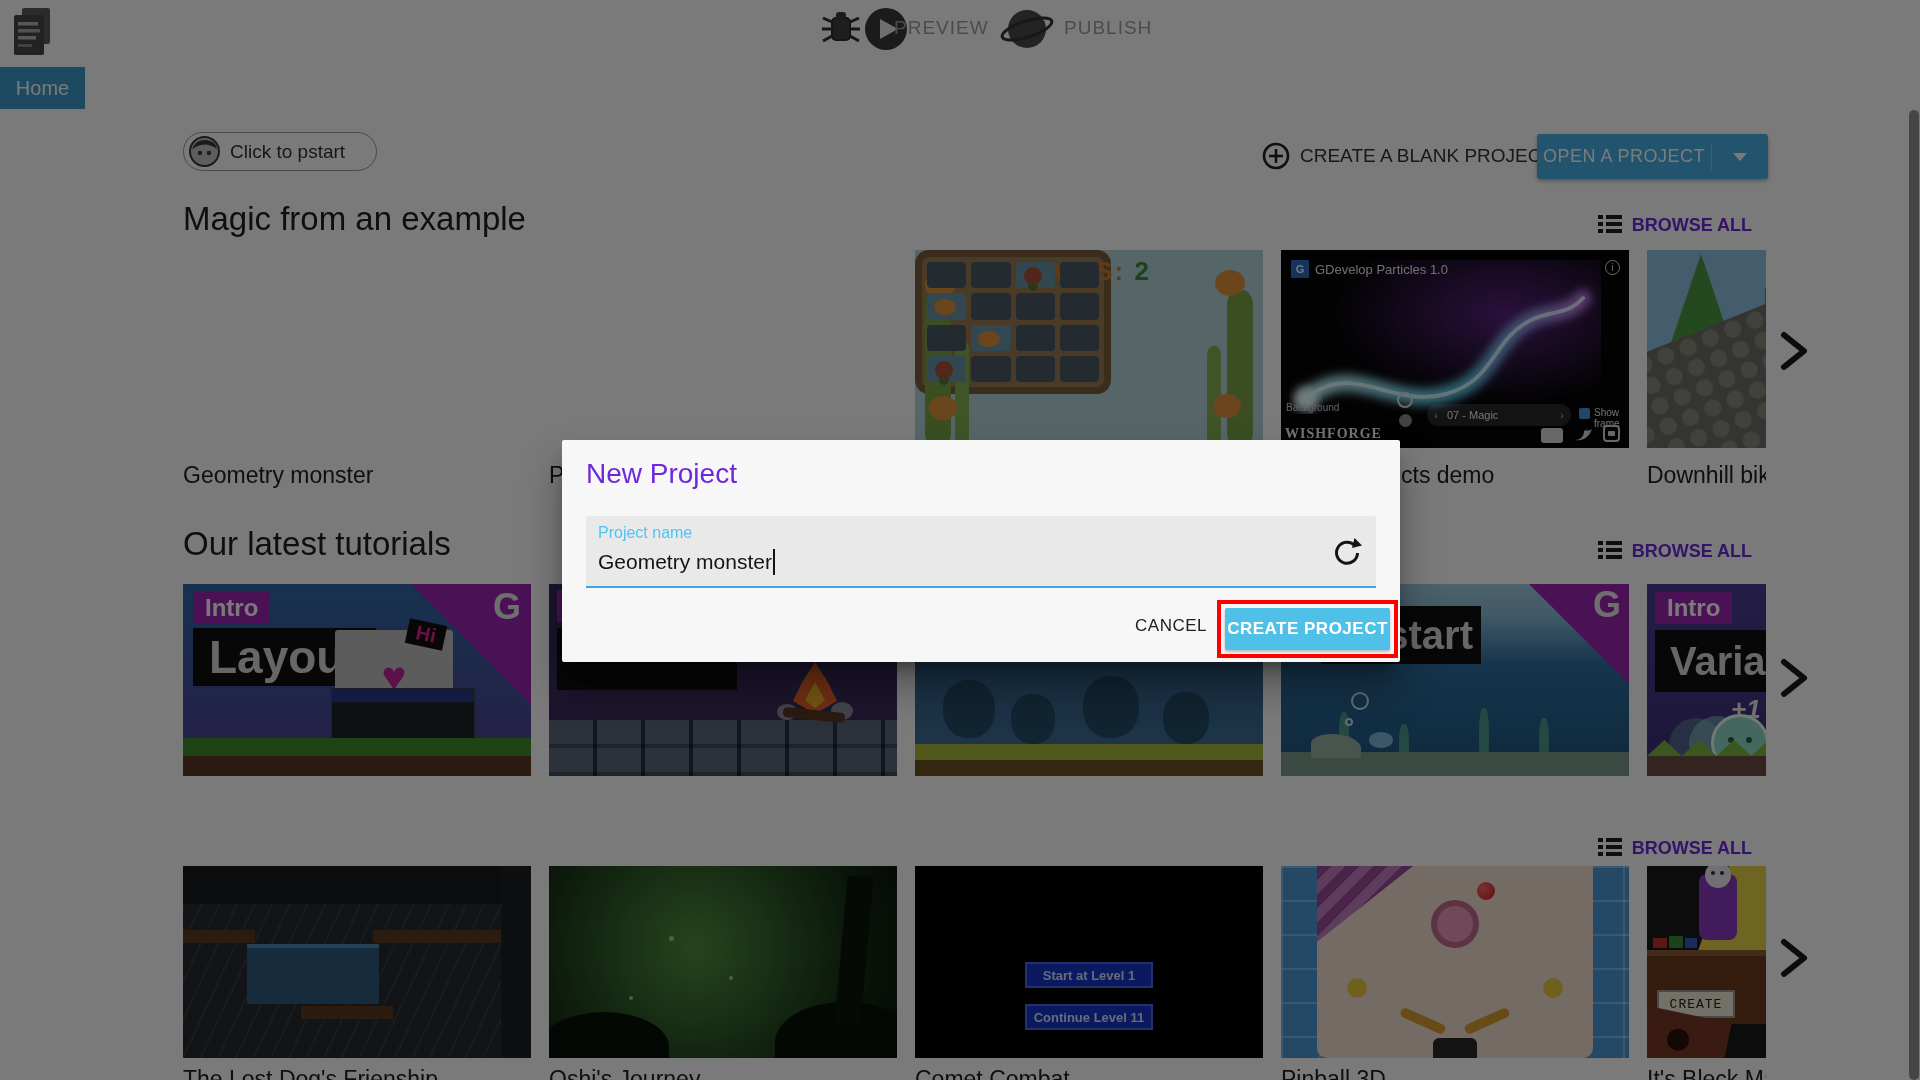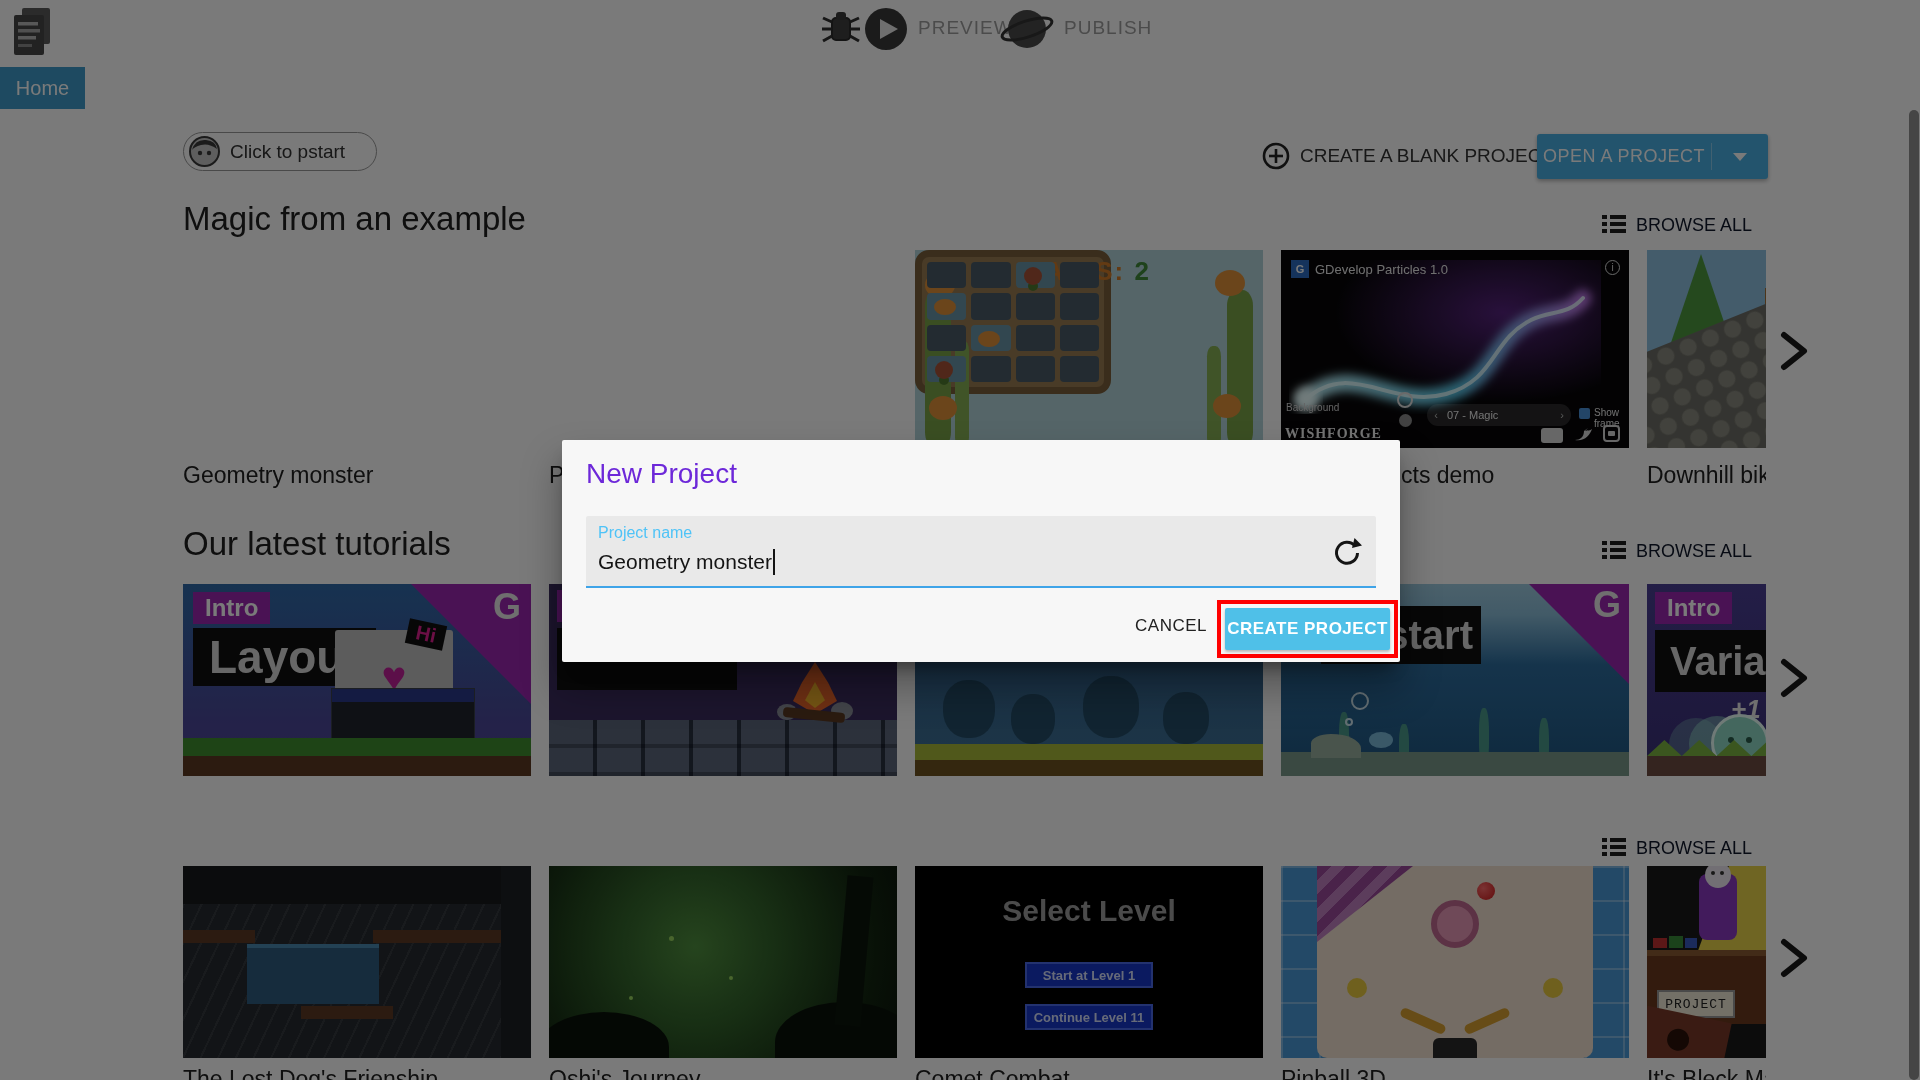--- a/index.html
+++ b/index.html
@@ -18,21 +18,21 @@
     font-size:19px;color:#333}
   .open-btn{left:1537px;top:134px;width:231px;height:45px;background:#4ab0e4;color:#fff;
     border-radius:3px;display:flex;align-items:center;box-shadow:0 2px 4px rgba(0,0,0,.3)}
   .open-btn .lbl{flex:1;text-align:center;font-size:18px;letter-spacing:.5px}
   .open-btn .div{width:1px;height:60%;background:rgba(255,255,255,.35)}
   .open-btn .car{width:56px;display:flex;justify-content:center}
   .caret{width:0;height:0;border-left:7px solid transparent;border-right:7px solid transparent;
     border-top:8px solid #fff}
   .h2{font-size:33px;color:#212121}
   .browse{right:168px;height:26px;display:flex;align-items:center;gap:10px;font-size:18px;
-    font-weight:400;color:#0f172a}
+    font-weight:700;color:#6d28d9}
   .listicon{display:inline-block;width:24px;height:20px}
   .listicon i{display:block;height:4px;margin-bottom:3px;background:
     linear-gradient(90deg,#1f1f1f 0 5px,transparent 5px 8px,#1f1f1f 8px 24px)}
   .carousel{position:absolute;left:183px;width:1583px;overflow:hidden}
   .card{position:absolute;top:0;width:348px;overflow:hidden;background:#888}
   .caption{position:absolute;font-size:23px;color:#212121;white-space:nowrap}
   .chev{position:absolute;left:1776px;width:34px;height:40px}
   .sbar{position:absolute;right:1px;top:110px;width:10px;height:970px;background:#909090;border-radius:5px}
   
   .overlay{position:absolute;inset:0;background:rgba(0,0,0,.52);z-index:10}
@@ -95,21 +95,21 @@
         <line x1="28" y1="14" x2="37" y2="10"></line>
           <line x1="28" y1="21" x2="38" y2="21"></line>
           <line x1="28" y1="28" x2="37" y2="33"></line>
       </g>
     </svg>
 
     <svg class="c" style="left:864px;top:7px" width="44" height="44">
       <circle cx="22" cy="22" r="21" fill="#3a3a3a"></circle>
       <polygon points="16,12 34,22 16,32" fill="#e8e8e8"></polygon>
     </svg>
-    <span class="c tool-label" style="left:918px">PREVIEW</span>
+    <span class="c tool-label" style="left:894px">PREVIEW</span>
 
     <svg class="c" style="left:1000px;top:6px" width="54" height="46">
       <circle cx="27" cy="23" r="19" fill="#4a4a4a"></circle>
       <ellipse cx="27" cy="23" rx="26" ry="8" fill="none" stroke="#333" stroke-width="3" transform="rotate(-18 27 23)"></ellipse>
     </svg>
     <span class="c tool-label" style="left:1064px">PUBLISH</span>
 
     <div class="c tab-home">
       <span>Home</span>
     </div>
@@ -349,21 +349,20 @@
       <div class="card" style="left:366px;height:192px;background:radial-gradient(circle at 42% 42%,#4f8f3f 0%,#2f5d28 38%,#122510 78%,#0a140a)">
         <div class="c" style="left:-10px;top:146px;width:130px;height:70px;background:#0a120a;border-radius:50% 50% 0 0"></div>
         <div class="c" style="left:226px;top:136px;width:140px;height:80px;background:#0a120a;border-radius:50% 50% 0 0"></div>
         <div class="c" style="left:292px;top:10px;width:26px;height:150px;background:#0c160c;transform:rotate(5deg)"></div>
         <div class="c" style="left:120px;top:70px;width:5px;height:5px;background:#9ad45f;border-radius:50%"></div>
         <div class="c" style="left:180px;top:110px;width:4px;height:4px;background:#9ad45f;border-radius:50%"></div>
         <div class="c" style="left:80px;top:130px;width:4px;height:4px;background:#9ad45f;border-radius:50%"></div>
       </div>
 
       <div class="card" style="left:732px;height:192px;background:#000">
-        <div class="c" style="left:0;top:28px;width:100%;text-align:center;font-size:30px;font-weight:bold;color:#9e9e9e">Select Level</div>
         <div class="c lvlbtn" style="top:96px">Start at Level 1</div>
         <div class="c lvlbtn" style="top:138px">Continue Level 11</div>
       </div>
 
       <div class="card" style="left:1098px;height:192px;background:#4a9ad8;background-image:linear-gradient(rgba(255,255,255,.3) 2px,transparent 2px),linear-gradient(90deg,rgba(255,255,255,.3) 2px,transparent 2px);background-size:38px 34px">
         <div class="c" style="left:36px;top:0;width:276px;height:192px;background:#f2e2d2;border-radius:0 0 10px 10px"></div>
         <div class="c" style="left:36px;top:0;width:96px;height:76px;background:repeating-linear-gradient(135deg,#9c4a9c 0 10px,#c080c0 10px 20px);clip-path:polygon(0 0,100% 0,0 100%)"></div>
         <div class="c" style="left:150px;top:34px;width:48px;height:48px;border-radius:50%;background:#e89ab8;border:6px solid #c06a90"></div>
         <div class="c" style="left:196px;top:16px;width:18px;height:18px;border-radius:50%;background:radial-gradient(circle at 35% 35%,#ff6a6a,#cc1a1a)"></div>
         <div class="c" style="left:66px;top:112px;width:20px;height:20px;border-radius:50%;background:#e8c840"></div>
@@ -378,21 +377,21 @@
         <div class="c" style="left:52px;top:8px;width:38px;height:66px;background:#8a3ac0;border-radius:8px">
           <div class="c" style="left:6px;top:-12px;width:26px;height:26px;background:#efe8f2;border-radius:50%">
             <div class="c" style="left:6px;top:9px;width:4px;height:4px;background:#333;border-radius:50%"></div>
             <div class="c" style="left:15px;top:9px;width:4px;height:4px;background:#333;border-radius:50%"></div>
           </div>
         </div>
         <div class="c" style="left:6px;top:72px;width:14px;height:10px;background:#c03030"></div>
         <div class="c" style="left:22px;top:70px;width:14px;height:12px;background:#3a8a3a"></div>
         <div class="c" style="left:38px;top:72px;width:12px;height:10px;background:#3a5ac0"></div>
         <div class="c" style="left:0;top:84px;width:122px;height:74px;background:#6b3a1f;border-top:6px solid #8a5a33"></div>
-        <div class="c" style="left:10px;top:124px;width:78px;height:28px;background:#f0ead8;border:2px solid #999;color:#222;font-size:13px;display:flex;align-items:center;justify-content:center;letter-spacing:1px;font-family:'Liberation Mono',monospace">PROJECT</div>
+        <div class="c" style="left:10px;top:124px;width:78px;height:28px;background:#f0ead8;border:2px solid #999;color:#222;font-size:13px;display:flex;align-items:center;justify-content:center;letter-spacing:1px;font-family:'Liberation Mono',monospace">CREATE</div>
 
         <div class="c" style="left:-6px;top:148px;width:86px;height:54px;background:#7a3a28;transform:rotate(12deg)">
           <div class="c" style="left:26px;top:16px;width:22px;height:22px;background:#2a120a;border-radius:50%"></div>
         </div>
       </div>
 
       <span class="caption" style="left:0;top:200px">The Lost Dog's Frienship</span>
       <span class="caption" style="left:366px;top:200px">Oshi's Journey</span>
       <span class="caption" style="left:732px;top:200px">Comet Combat</span>
       <span class="caption" style="left:1098px;top:200px">Pinball 3D</span>

